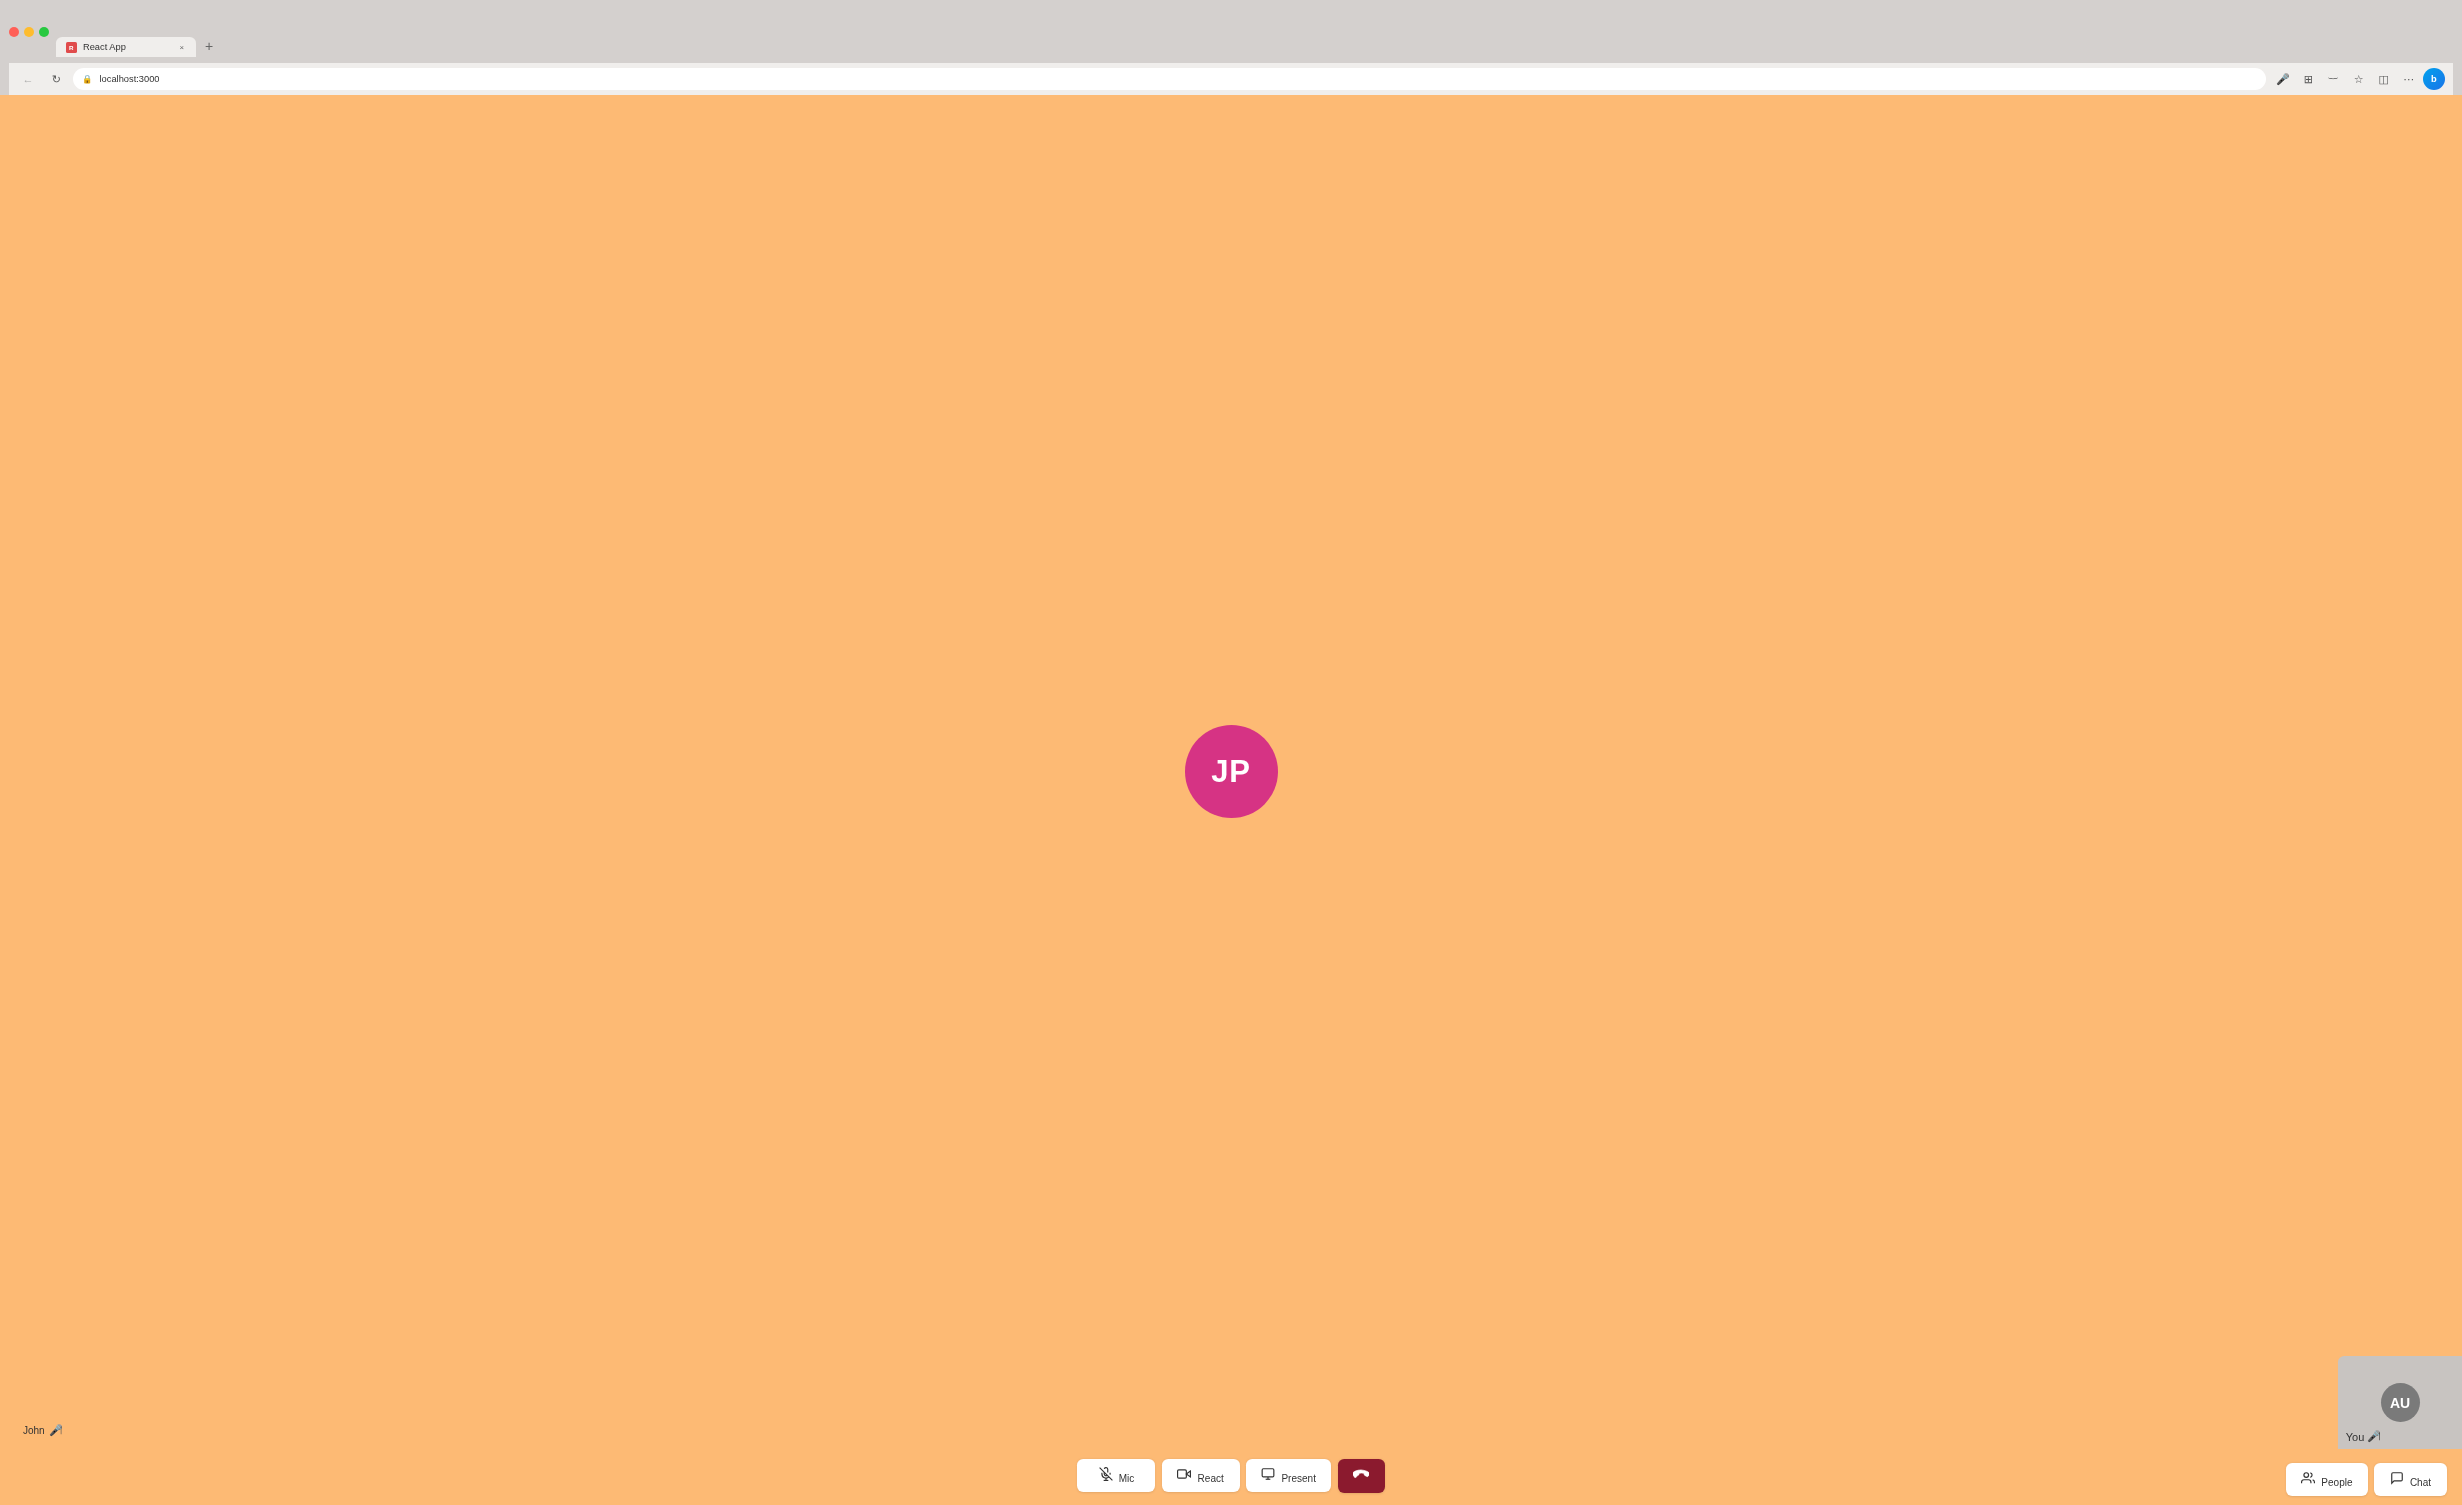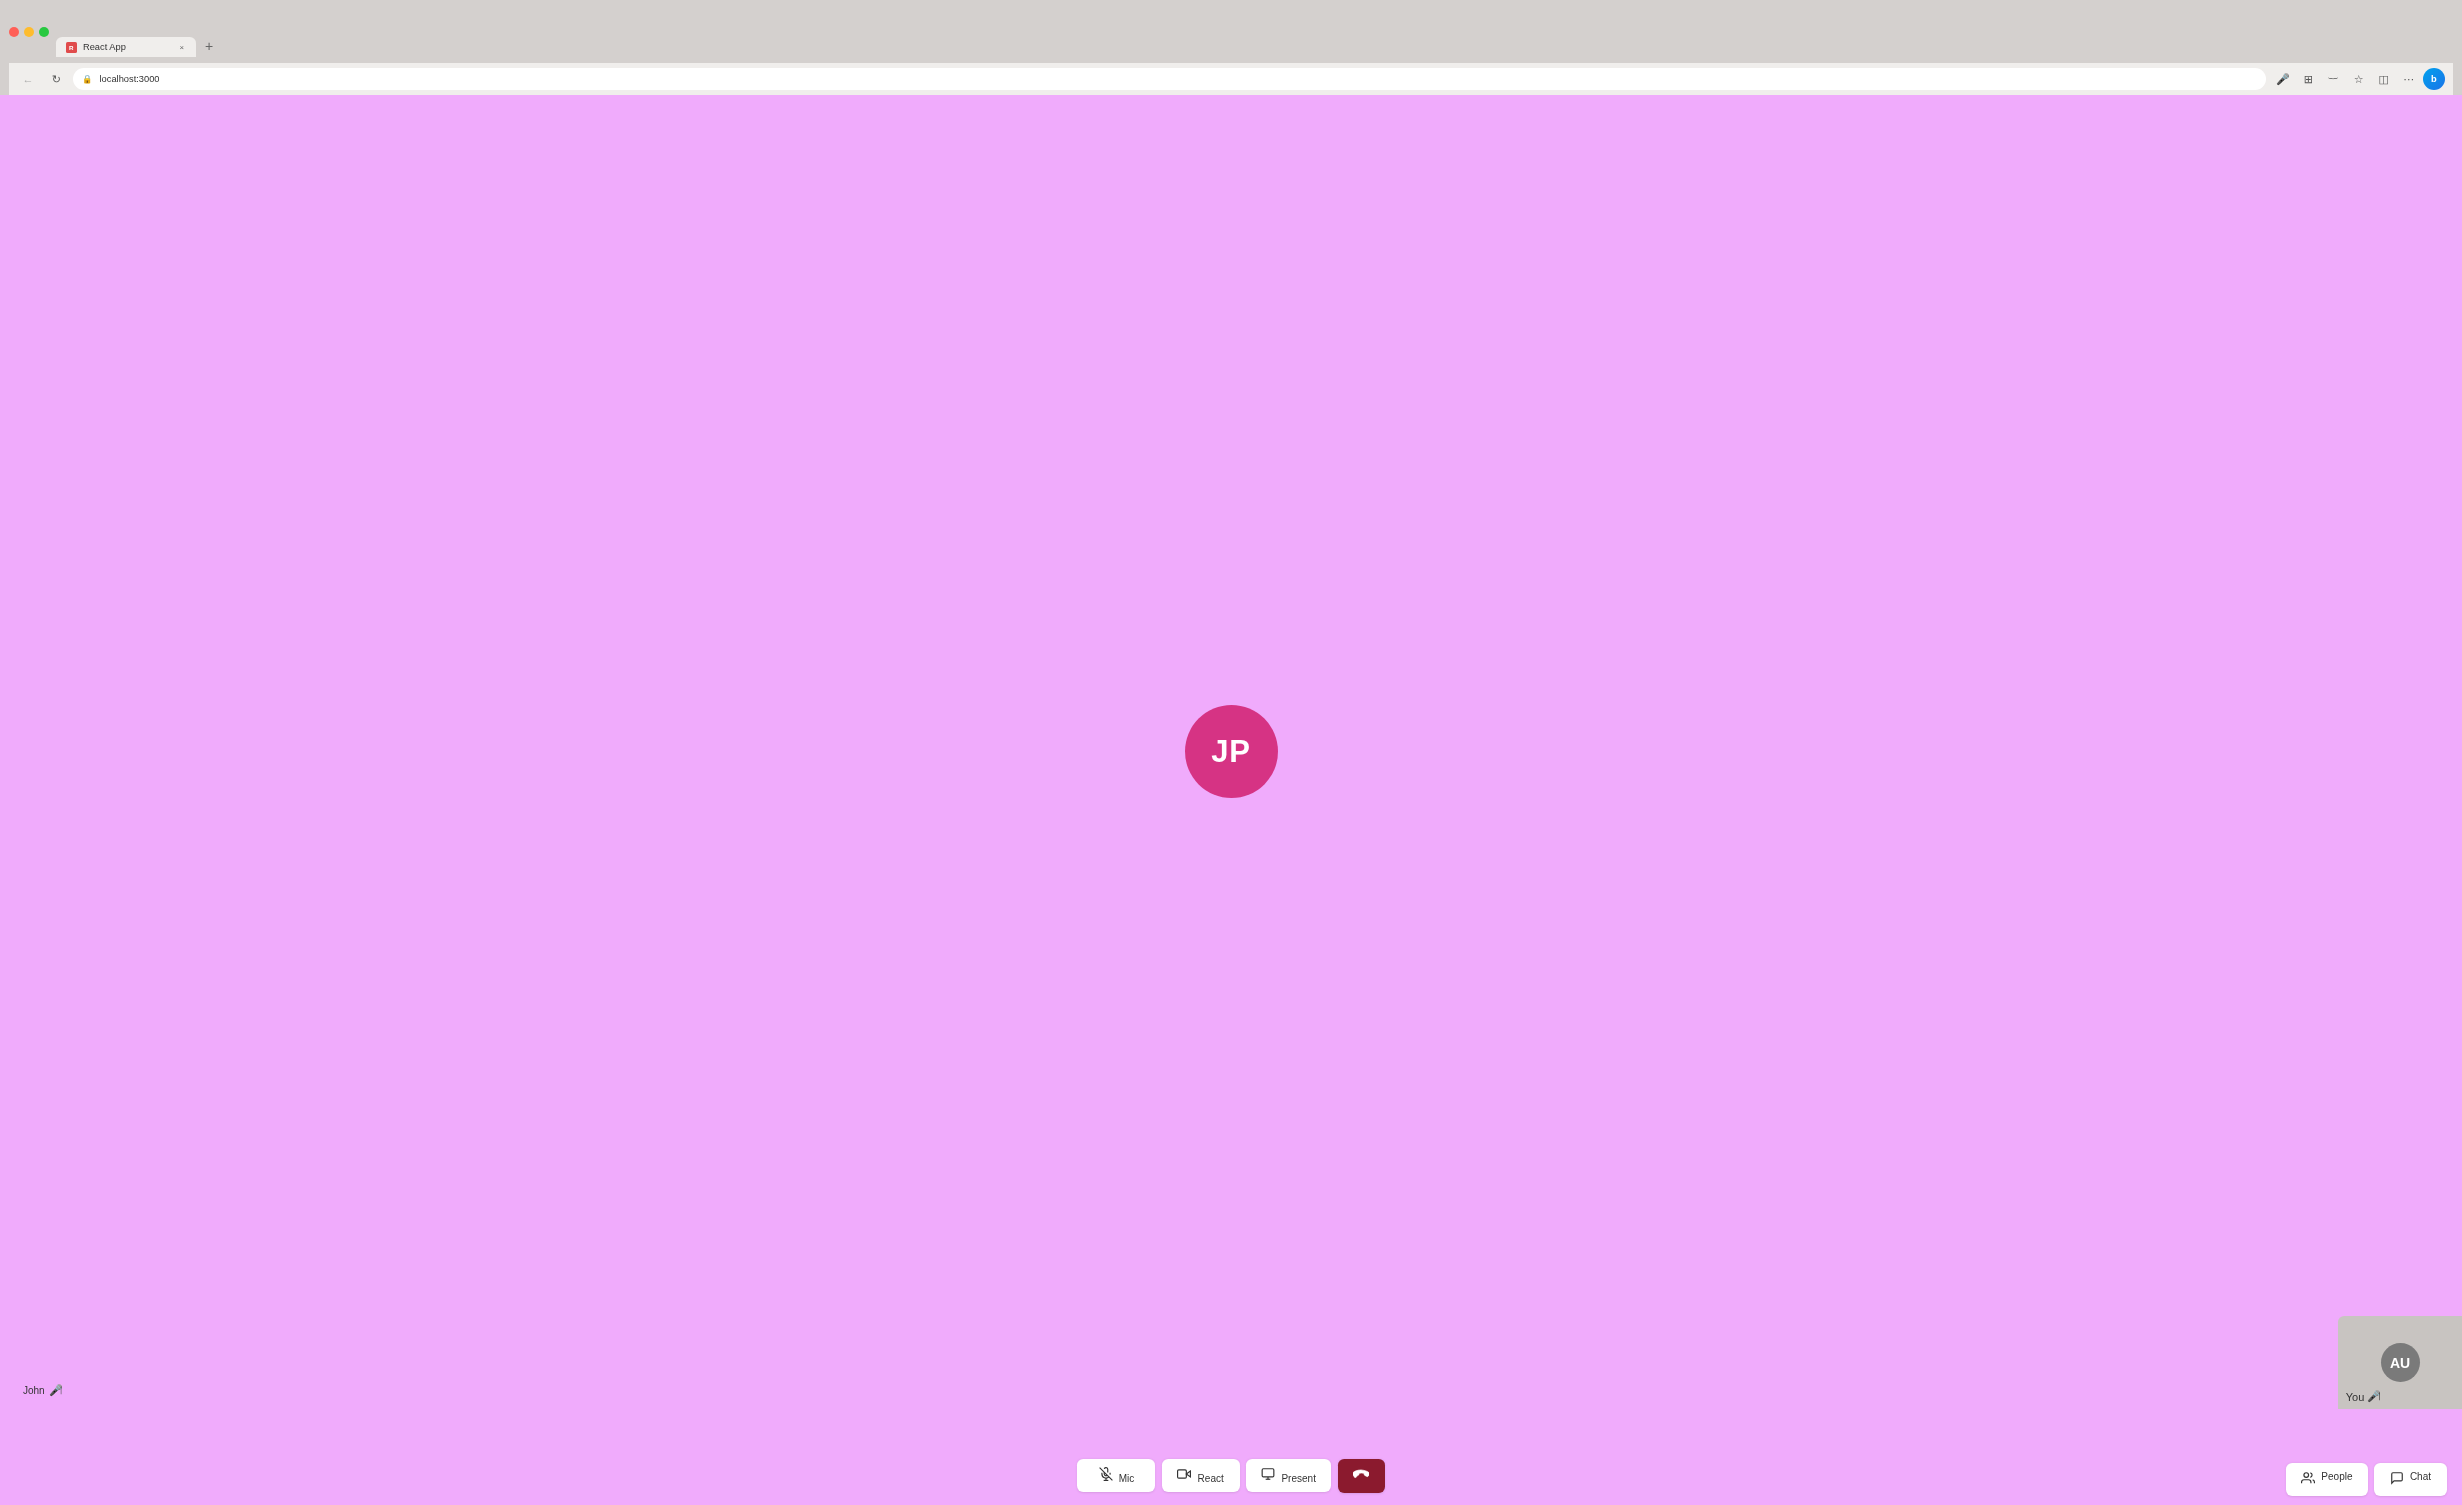--- a/index.html
+++ b/index.html
@@ -181,26 +181,25 @@
       justify-content: center;
       color: white;
       font-size: 9.3px;
       font-weight: bold;
       cursor: pointer;
     }
 
     
     .app-content {
       flex: 1;
-      background: #f0abfc;
+      background: #fdba74;
       display: flex;
       flex-direction: column;
       position: relative;
       overflow: hidden;
-      gap: 40px;
     }
 
     
     .main-video-area {
       flex: 1;
       display: flex;
       align-items: center;
       justify-content: center;
       position: relative;
     }
@@ -322,21 +321,21 @@
     .right-controls {
       position: absolute;
       right: 15.5px;
       bottom: 9.3px;
       display: flex;
       gap: 6.2px;
     }
 
     .right-ctrl-btn {
       display: flex;
-      align-items: flex-start;
+      align-items: flex-end;
       gap: 6.2px;
       padding: 7.8px 15.5px;
       border-radius: 6.2px;
       background: white;
       border: none;
       cursor: pointer;
       font-size: 10px;
       font-weight: 500;
       color: #333;
       box-shadow: 0 0.8px 2.3px rgba(0,0,0,0.1);

